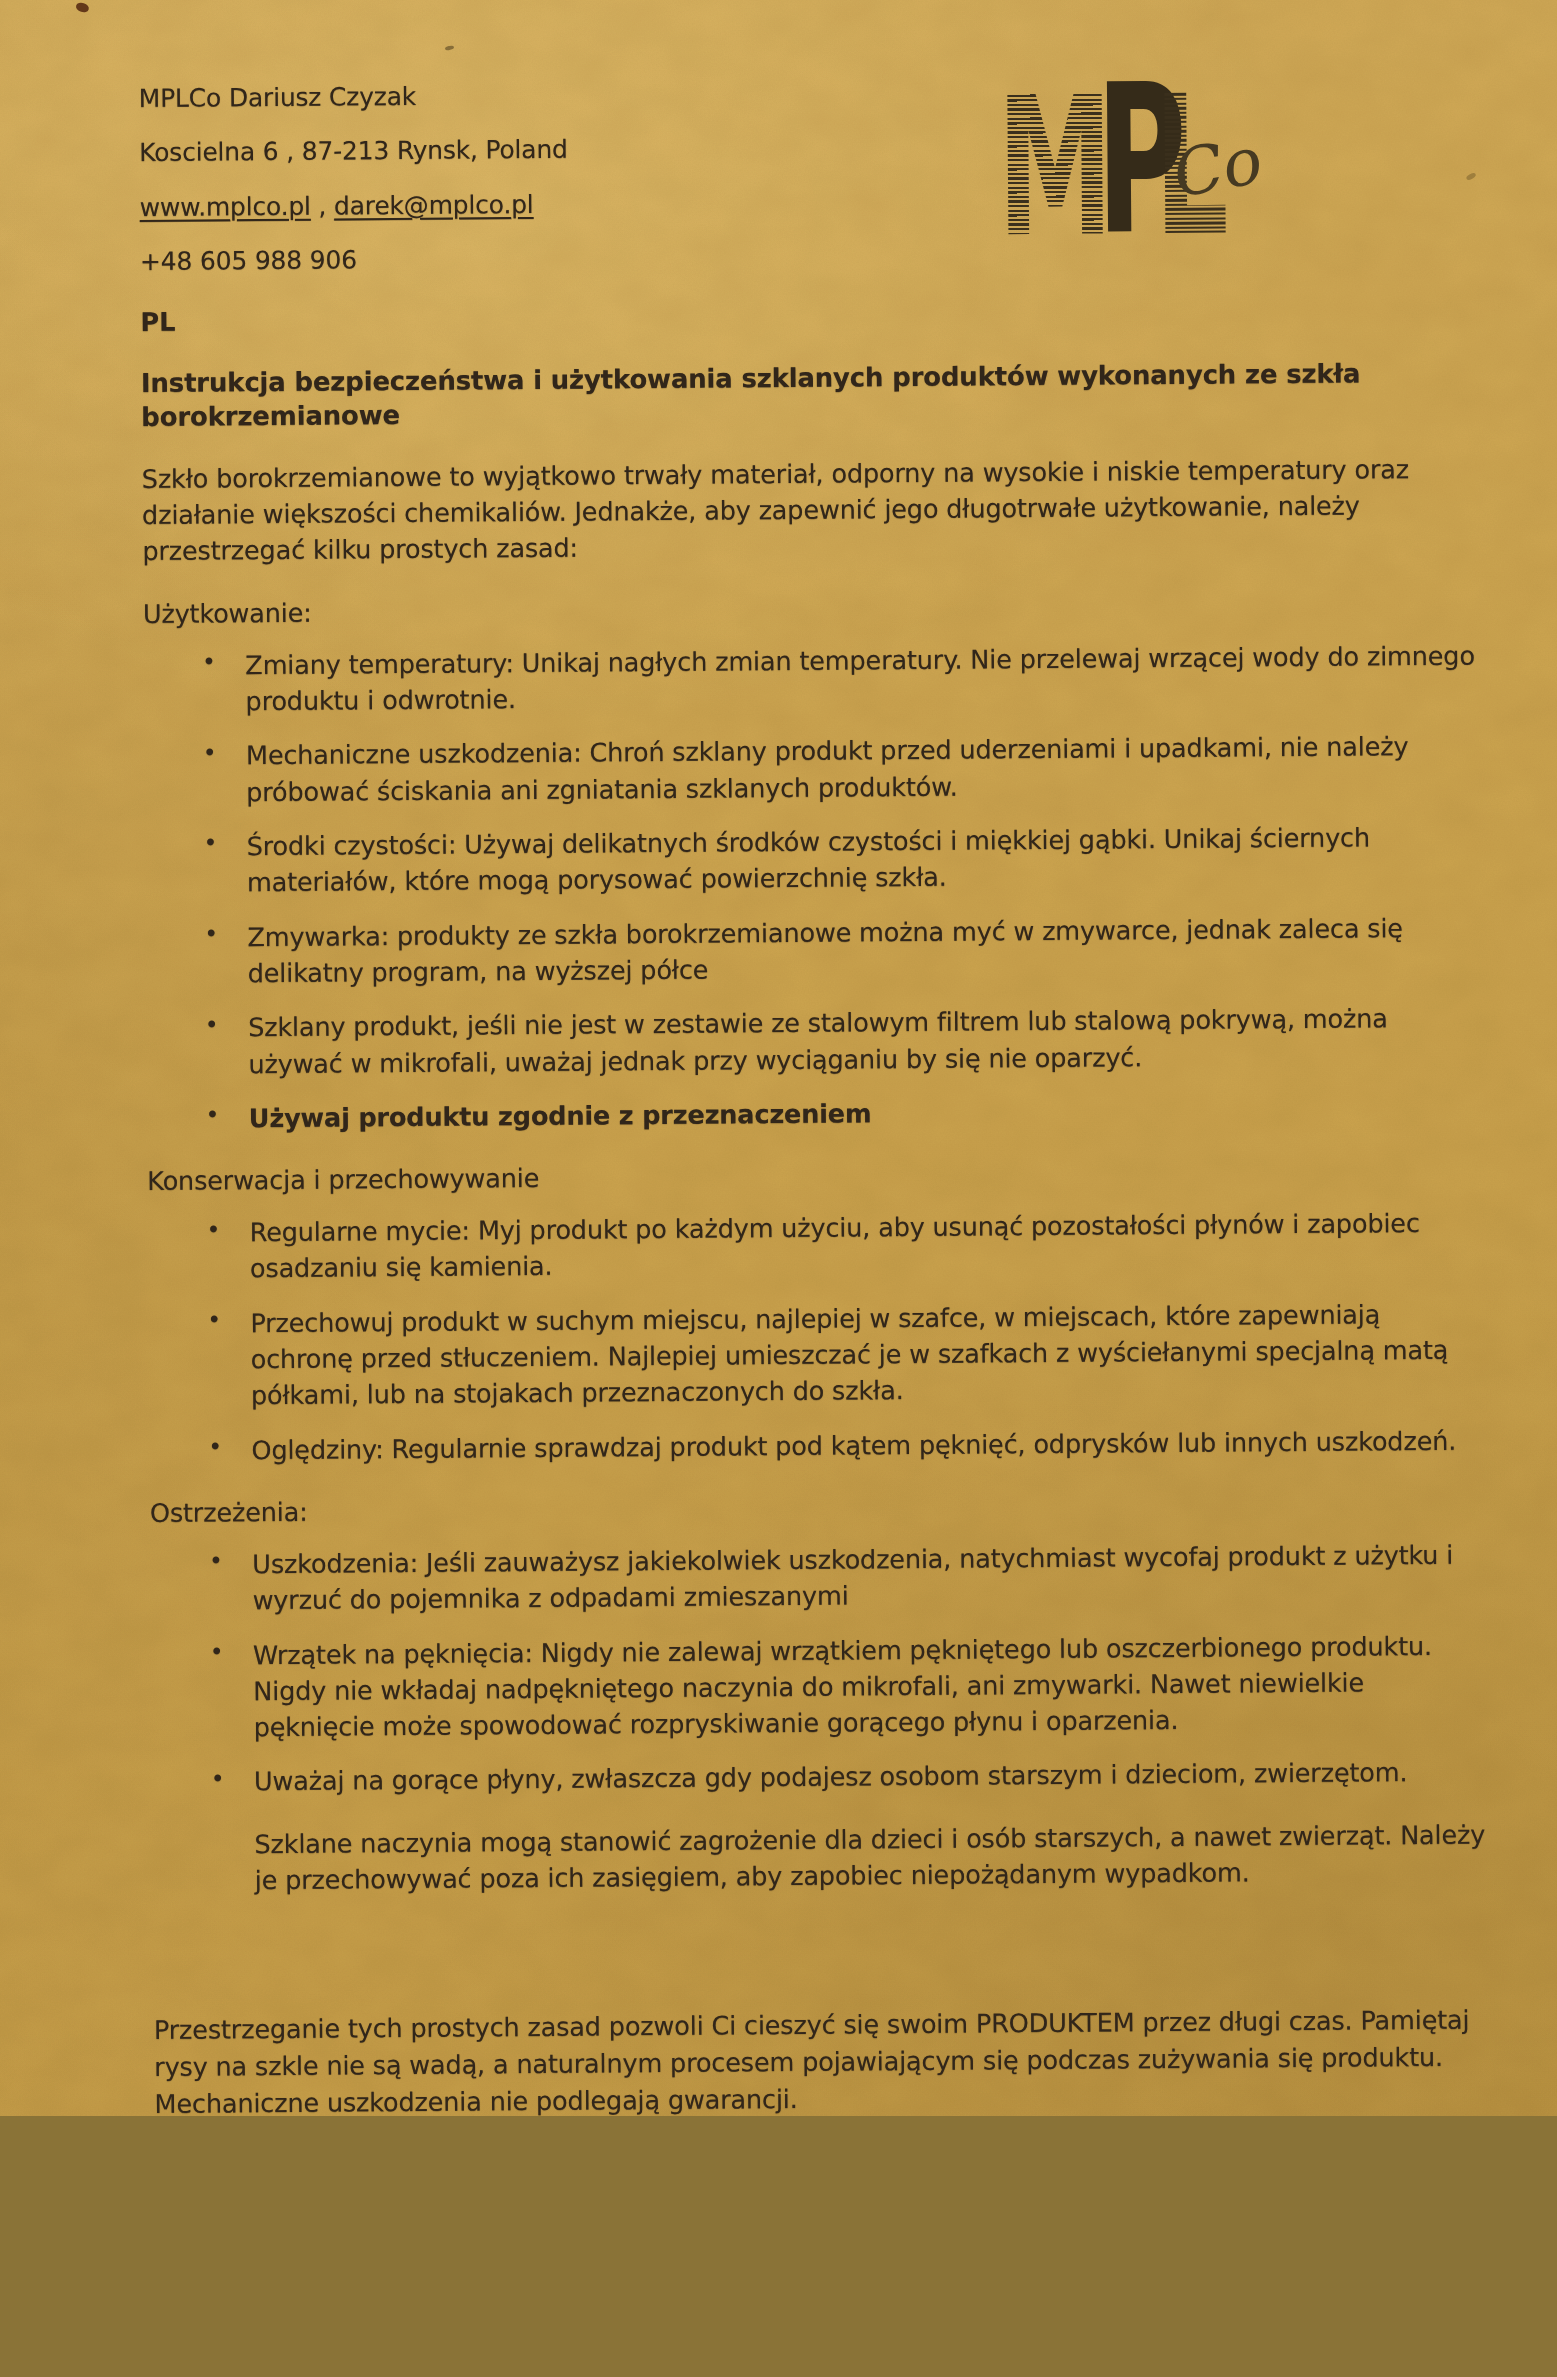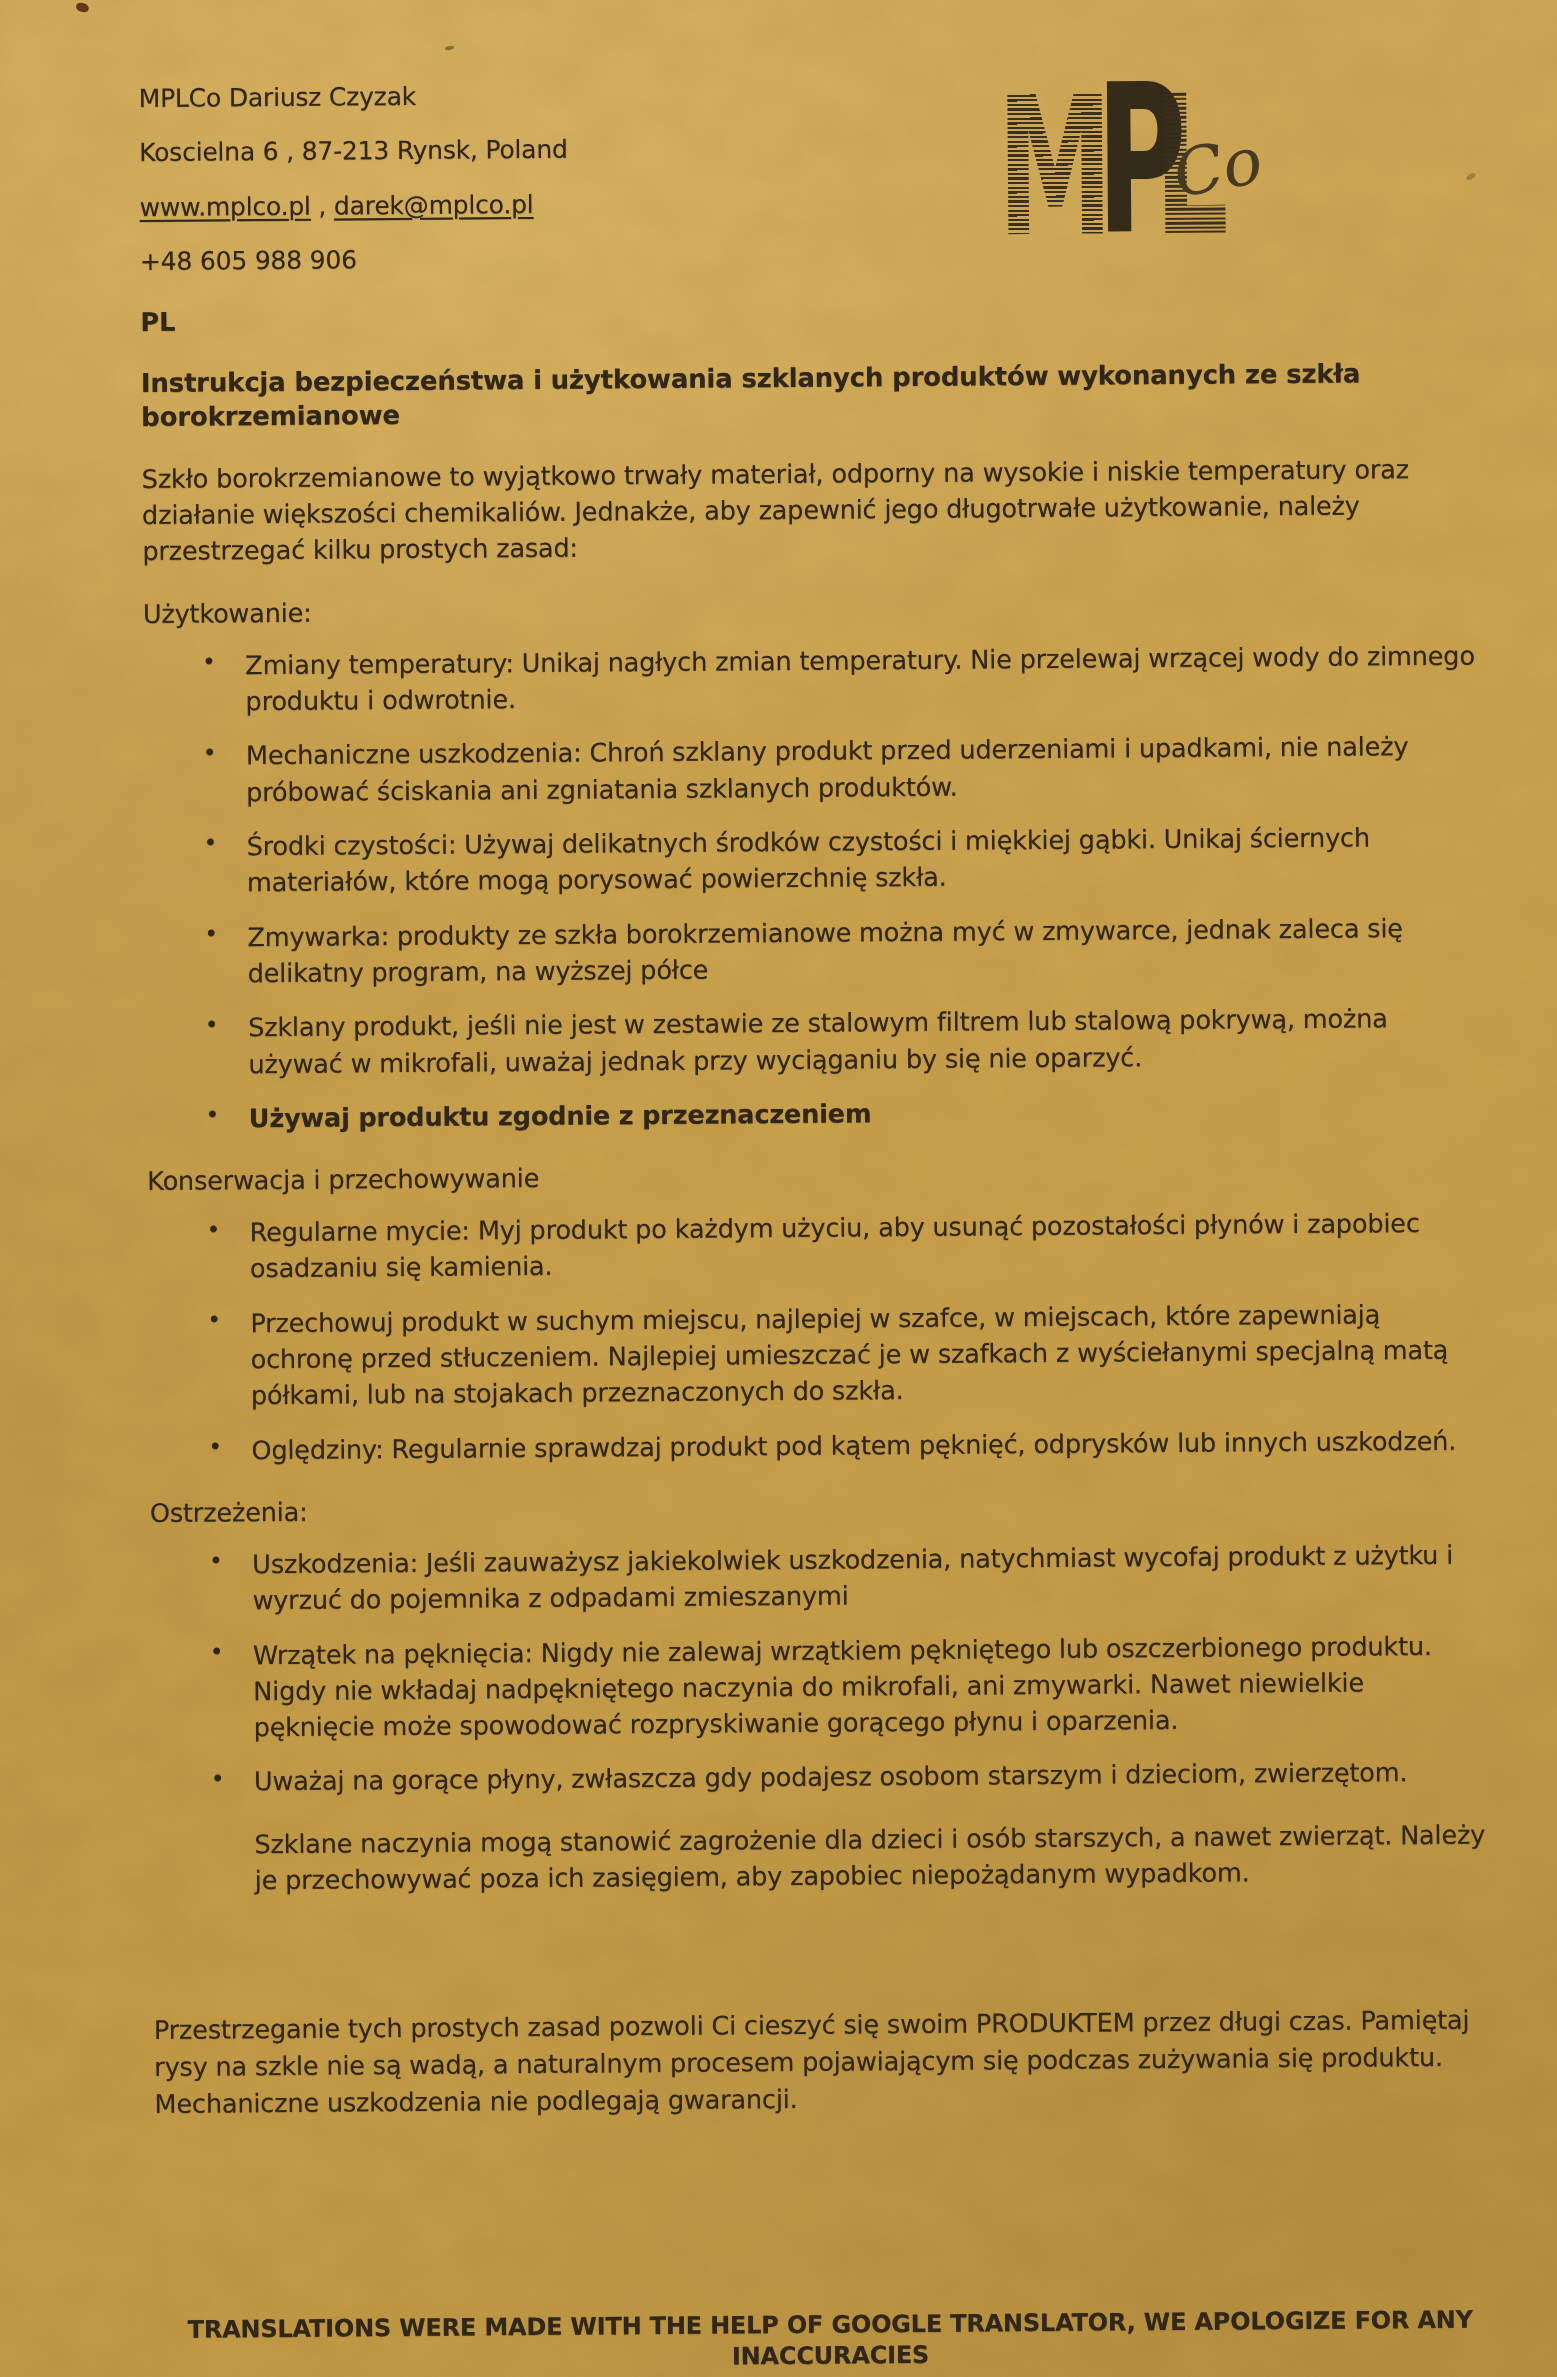--- a/index.html
+++ b/index.html
@@ -1,19 +1,19 @@
 <!DOCTYPE html>
 <html style="font-size:12.4px"><head>
 <meta charset="utf-8">
 <style>
   html,body{margin:0;padding:0;background:#8a7337;}
   body{width:1558px;height:2377px;overflow:hidden;}
 
   .paper{
-    position:relative;width:1558px;height:2377px;overflow:hidden;
+    position:relative;width:1558px;height:2116px;overflow:hidden;
     background:
       radial-gradient(1162px 736px at 32% 10%, rgba(255,228,150,.20), rgba(255,228,150,0) 70%),
       radial-gradient(1317px 1007px at 88% 92%, rgba(110,80,25,.14), rgba(110,80,25,0) 72%),
       radial-gradient(930px 1549px at -5% 55%, rgba(120,88,30,.10), rgba(120,88,30,0) 65%),
       linear-gradient(168deg,#d4ad5b 0%,#cda54f 48%,#c49c47 100%);
     font-family:"DejaVu Sans","Liberation Sans",sans-serif;
     color:#31261a;
   }
   .texture{position:absolute;inset:0;width:100%;height:100%;mix-blend-mode:multiply;opacity:.42;pointer-events:none;}
   .speck{position:absolute;pointer-events:none;}

